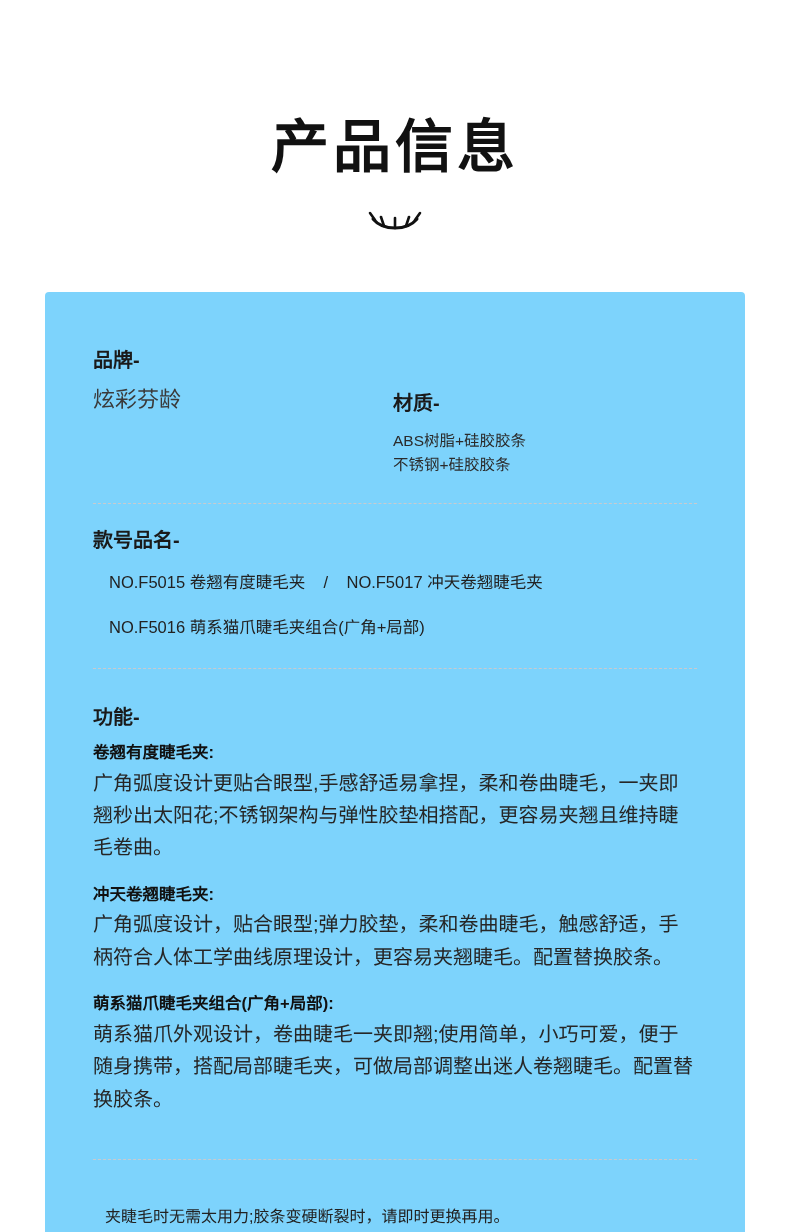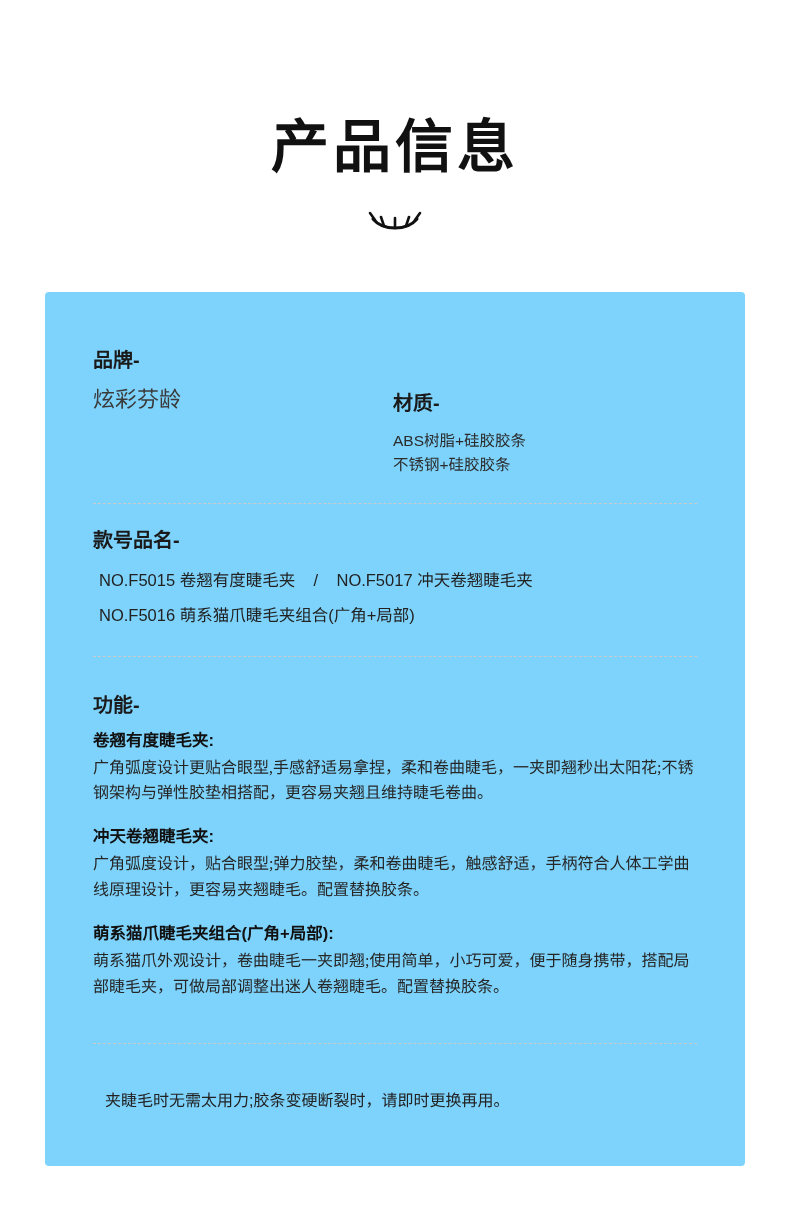--- a/index.html
+++ b/index.html
@@ -90,46 +90,45 @@
   .divider {
     border: 0;
     border-top: 1px dashed #c9cace;
     margin: 26px 0 24px 0;
   }
 
   .sku-line {
     font-size: 16.5px;
     color: #222222;
     line-height: 1.75;
-    margin: 6px;
+    margin: 16px;
     white-space: pre;
   }
 
   .func-block {
     margin-top: 4px;
   }
   .func-item {
     margin-bottom: 18px;
   }
   .func-item:last-child {
     margin-bottom: 0;
   }
   .func-head {
     font-size: 16.5px;
     font-weight: bold;
     color: #111111;
     margin: 0 0 2px 0;
     line-height: 1.5;
   }
   .func-body {
-    font-size: 16px;
+    font-size: 20px;
     color: #262626;
     line-height: 1.62;
     margin: 0;
-    font-family: Liberation Serif, serif;
   }
   .section-title {
     font-size: 20px;
     font-weight: bold;
     color: #1a1a1a;
     margin: 0 0 10px 0;
   }
   .note-body {
     font-size: 16px;
     color: #222222;

